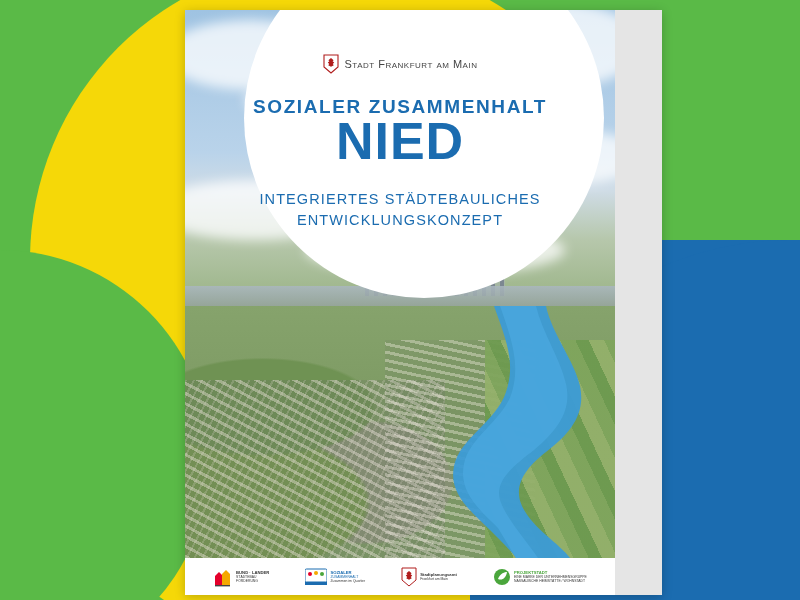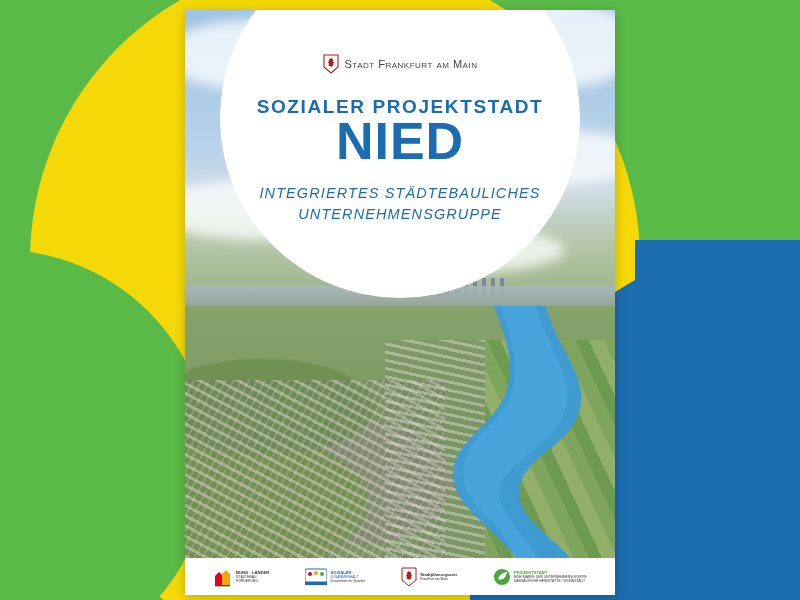--- a/index.html
+++ b/index.html
@@ -62,23 +62,24 @@
     background: #5aba47;
   }
 
   
   #cover {
     position: absolute;
     left: 185px;
     top: 10px;
     width: 430px;
     height: 585px;
-    background: #fde047;
+    background: #e5e5e5;
     box-shadow: 0 2px 10px rgba(0,0,0,0.22);
     overflow: hidden;
+    padding-left: 47px;
   }
 
   
   #photo {
     position: absolute;
     left: 0;
     top: 0;
     width: 430px;
     height: 548px;
     overflow: hidden;
@@ -209,23 +210,22 @@
   }
   #maintitle {
     margin-top: -4px;
     font-size: 52px;
     line-height: 1.05;
     font-weight: bold;
     letter-spacing: 1px;
     color: #1b6cb0;
   }
   #subtitle {
-    margin-top: 14px;
+    margin-top: 20px;
     font-size: 14.5px;
-    font-style: italic;
     letter-spacing: 1.1px;
     line-height: 1.5;
     color: #1b6cb0;
   }
 
   
   #footer {
     position: absolute;
     left: 0;
     bottom: 0;
@@ -293,25 +293,25 @@
 
   <div id="headline-inner">
     <div id="city-logo">
       <svg id="city-crest" viewBox="0 0 16 20">
         <path d="M1 1 h14 v12 l-7 6 -7 -6 z" fill="#ffffff" stroke="#b01c1c" stroke-width="1.1"></path>
         <path d="M8 4 l2.6 2.2 -1 1.1 1.6 1.3 -1.4 1.4 1 1.2 -2.8 1.6 -2.8 -1.6 1 -1.2 -1.4 -1.4 1.6 -1.3 -1 -1.1 z" fill="#b01c1c"></path>
       </svg>
       <span>Stadt Frankfurt am Main</span>
     </div>
 
-    <div id="kicker">SOZIALER PROJEKTSTADT</div>
+    <div id="kicker">SOZIALER ZUSAMMENHALT</div>
     <div id="maintitle">NIED</div>
     <div id="subtitle">
       <div>INTEGRIERTES STÄDTEBAULICHES</div>
-      <div>UNTERNEHMENSGRUPPE</div>
+      <div>ENTWICKLUNGSKONZEPT</div>
     </div>
   </div>
 
   <div id="footer">
 
     <div class="logo">
       <svg class="mark" width="20" height="20" viewBox="0 0 20 20">
         <path d="M2 18 V9 l4-4 4 4 v9 z" fill="#e4002b"></path>
         <path d="M9 18 V7 l4-4 4 4 v11 z" fill="#f5a800"></path>
         <rect x="2" y="18" width="15" height="1.4" fill="#444"></rect>

